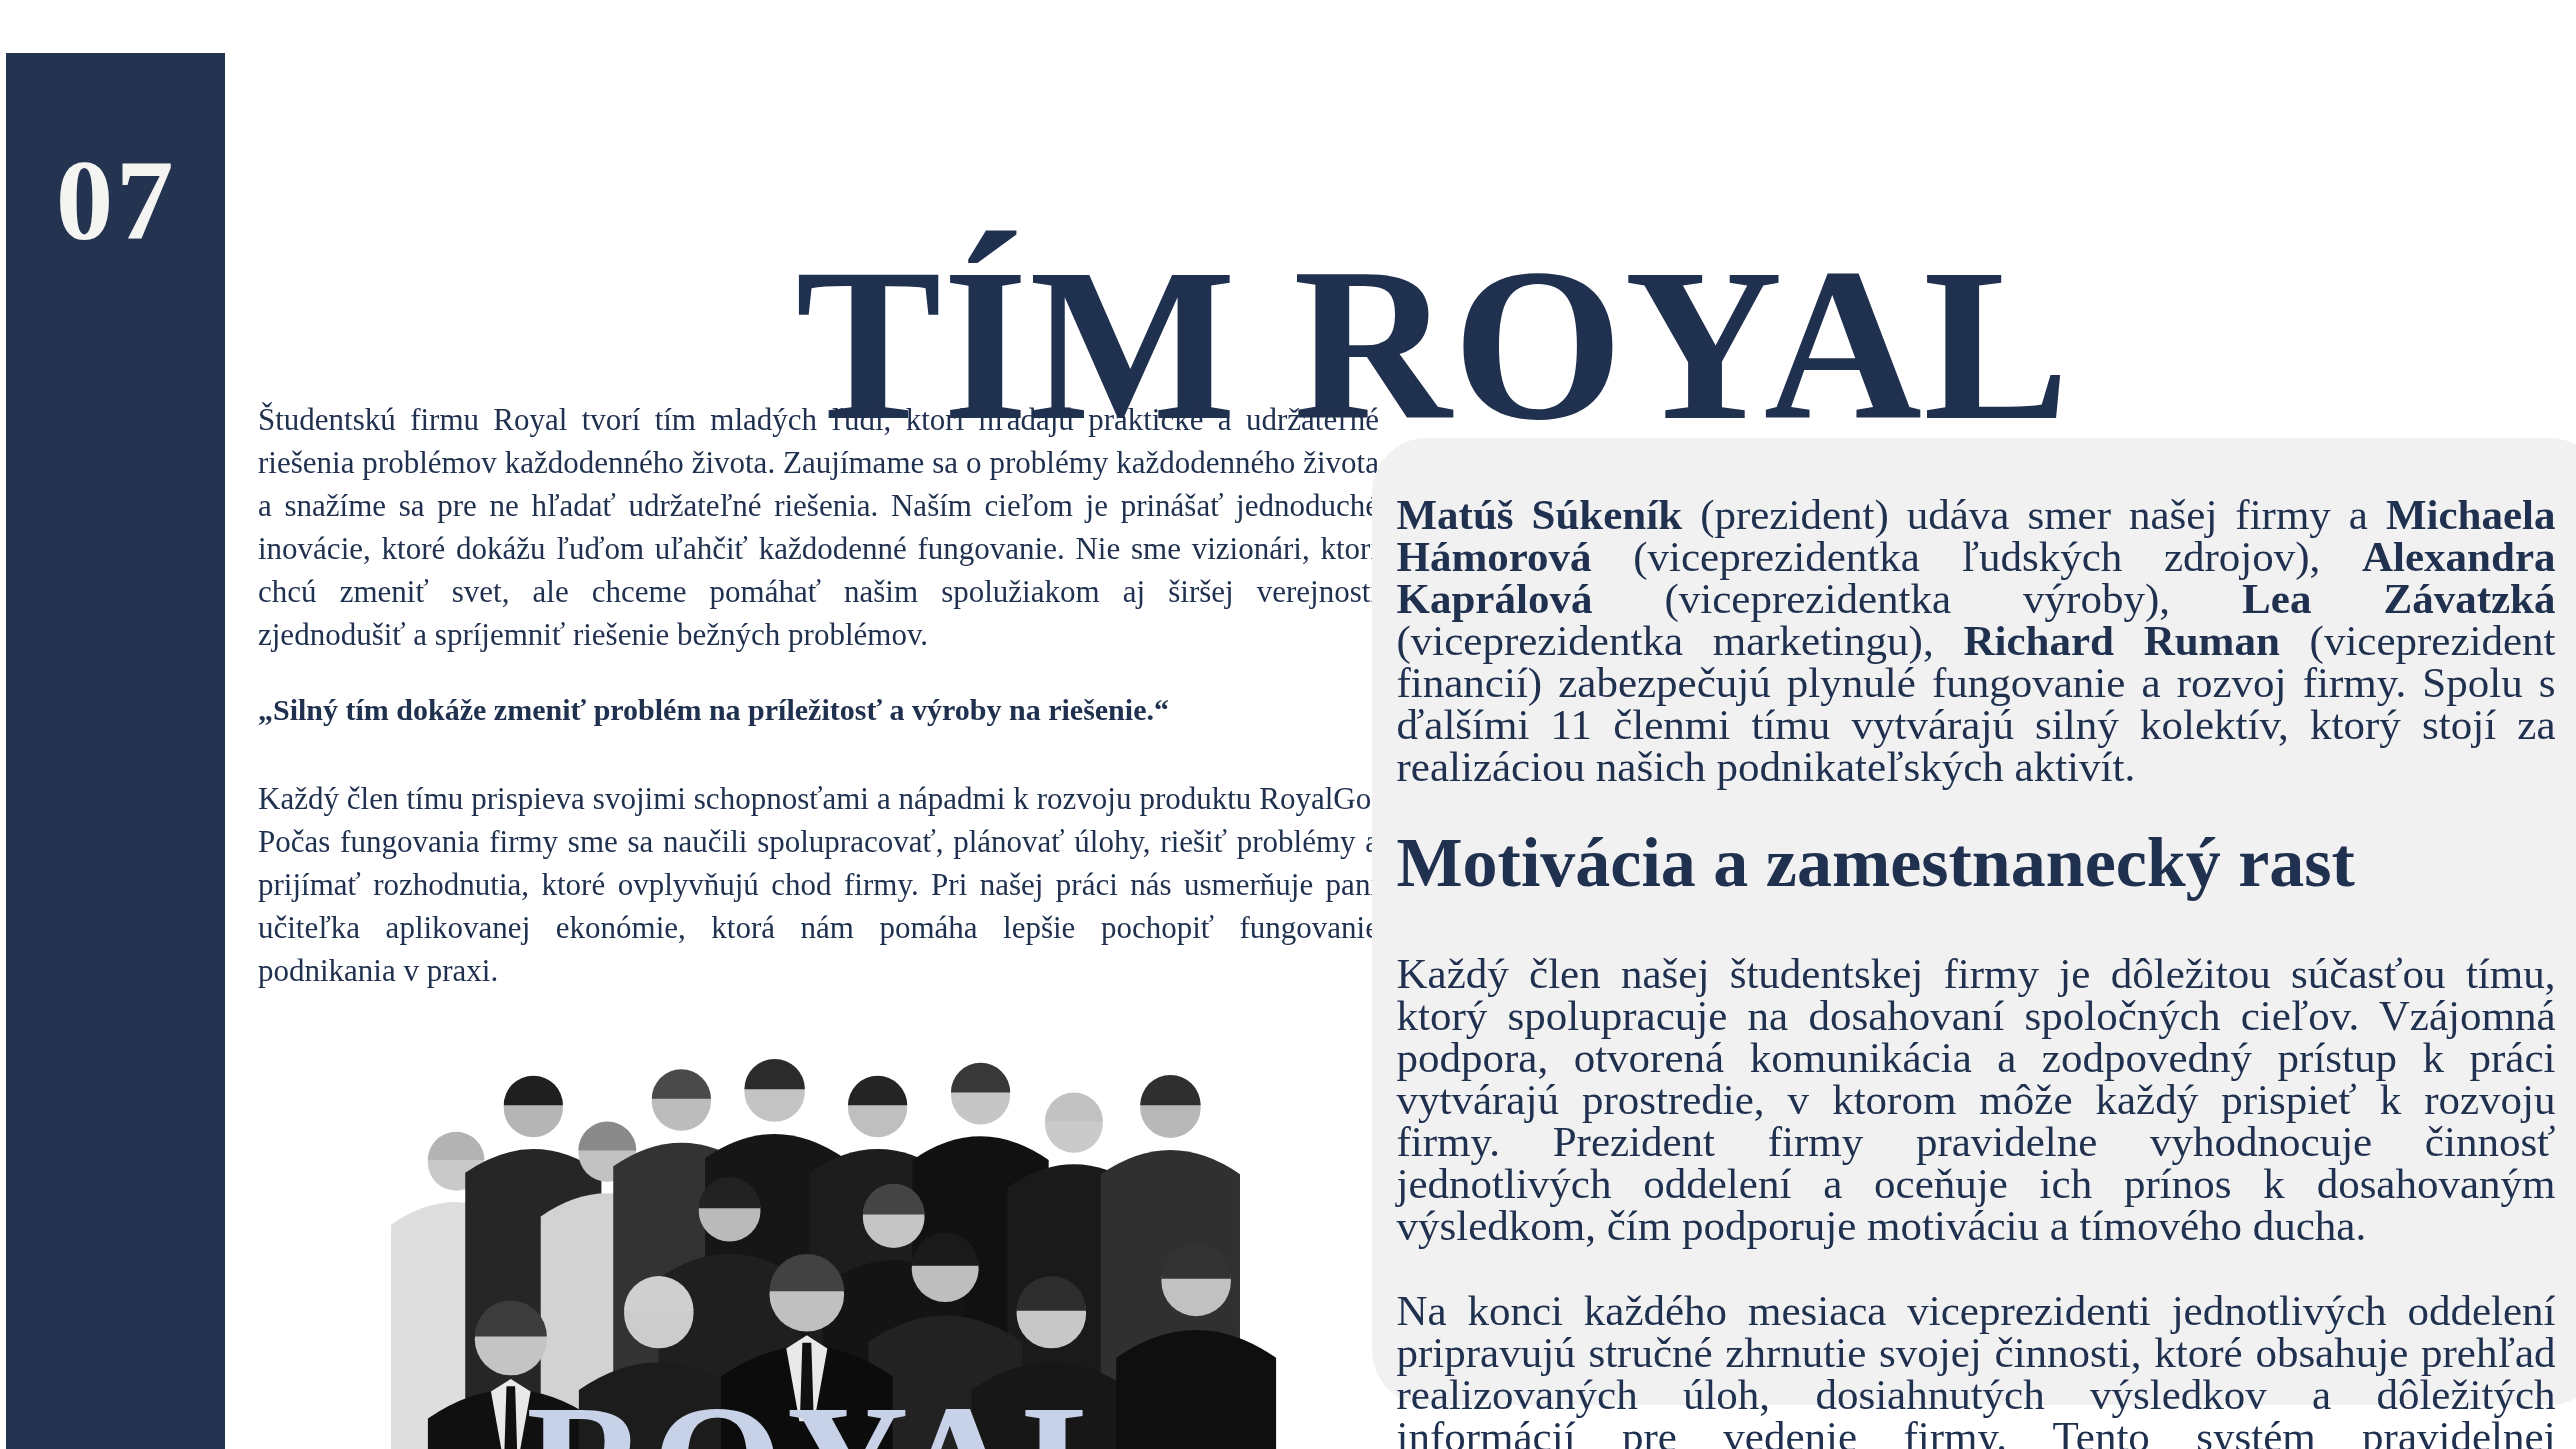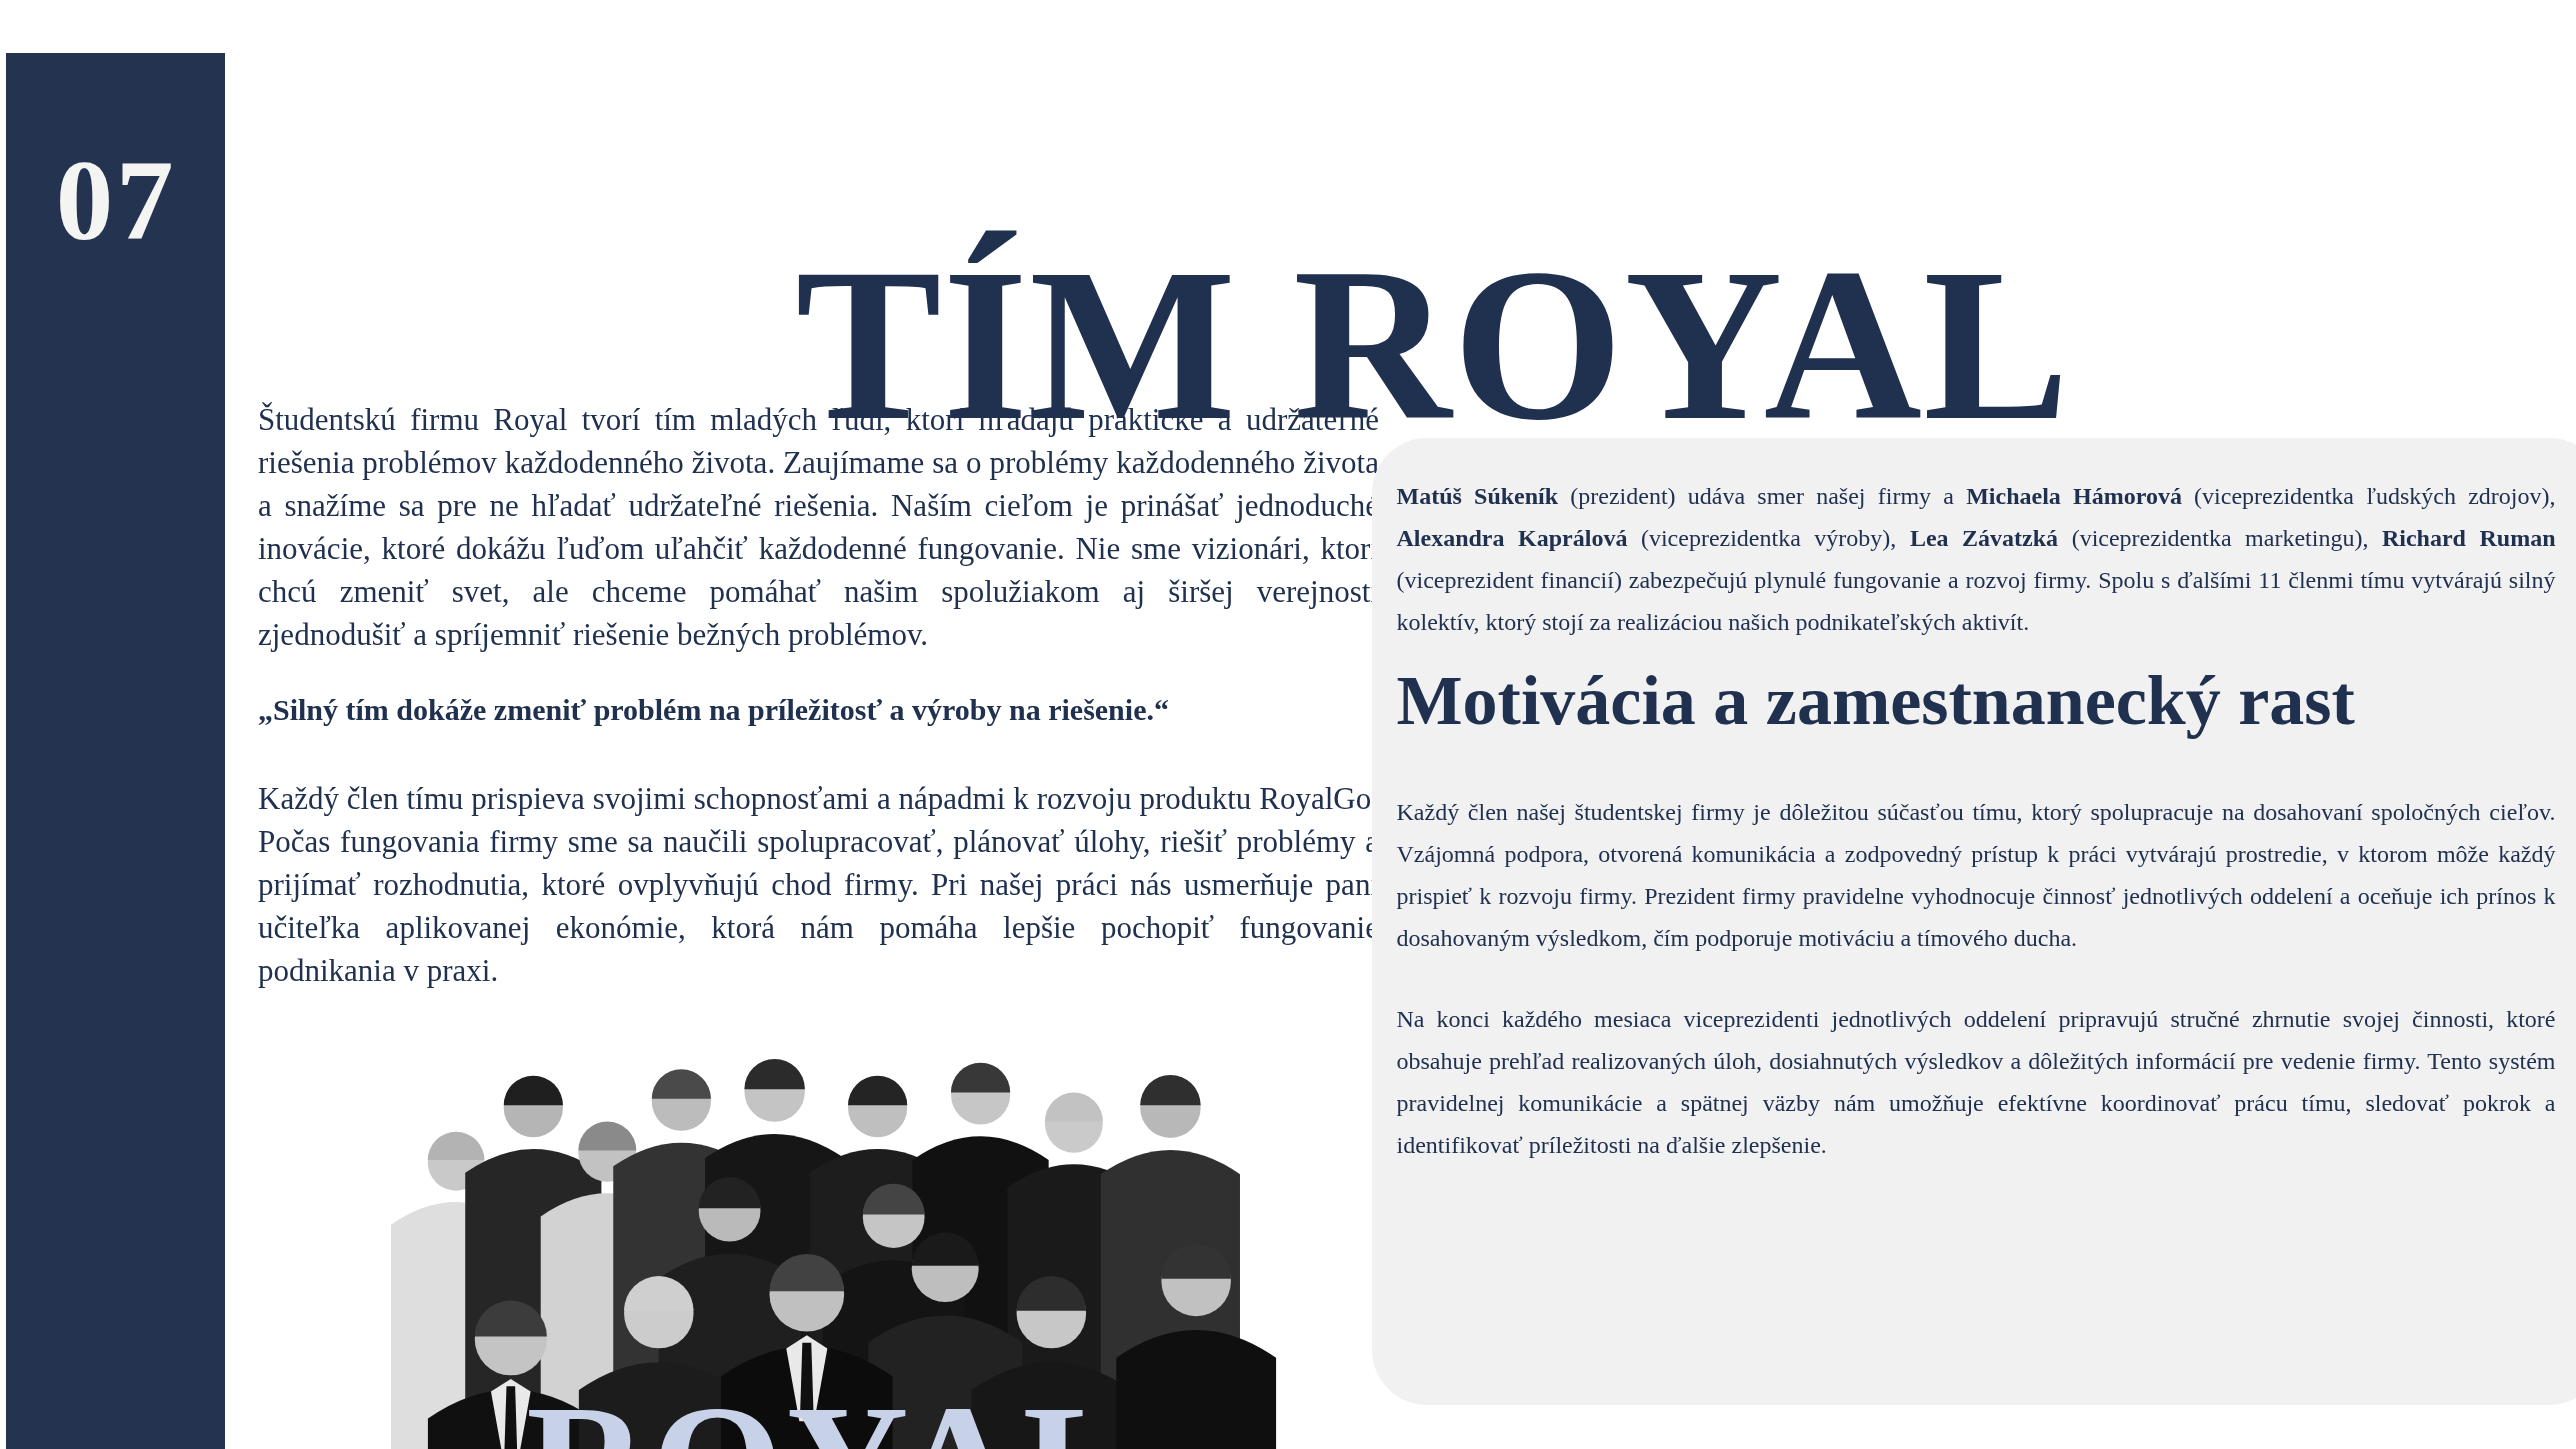--- a/index.html
+++ b/index.html
@@ -21,21 +21,21 @@
   .quote{font-size:30px;line-height:43px;font-weight:bold;text-align:left;margin-top:32px;}
   .left-col .p2{margin-top:46px;}
 
   
   .photo{position:absolute;left:382px;top:976px;width:914px;height:473px;}
   .photo svg{display:block;width:100%;height:100%;}
 
   
   .panel{position:absolute;left:1372px;top:390px;width:1159px;height:954px;
     background:#f1f1f2;border-radius:55px;padding:13px 48px 0 24.5px;color:#20304f;}
-  .panel .para{font-size:24px;line-height:42px;}
+  .panel .para{font-size:43px;line-height:42px;}
   .panel-heading{font-size:70px;line-height:64px;font-weight:bold;margin-top:26px;text-align:left;}
   .panel .pm2{margin-top:39px;font-family:Liberation Serif, serif;}
   strong{font-weight:bold;}
 </style>
 </head>
 <body>
 
 <div class="canvas">
 
   <div class="sidebar">

